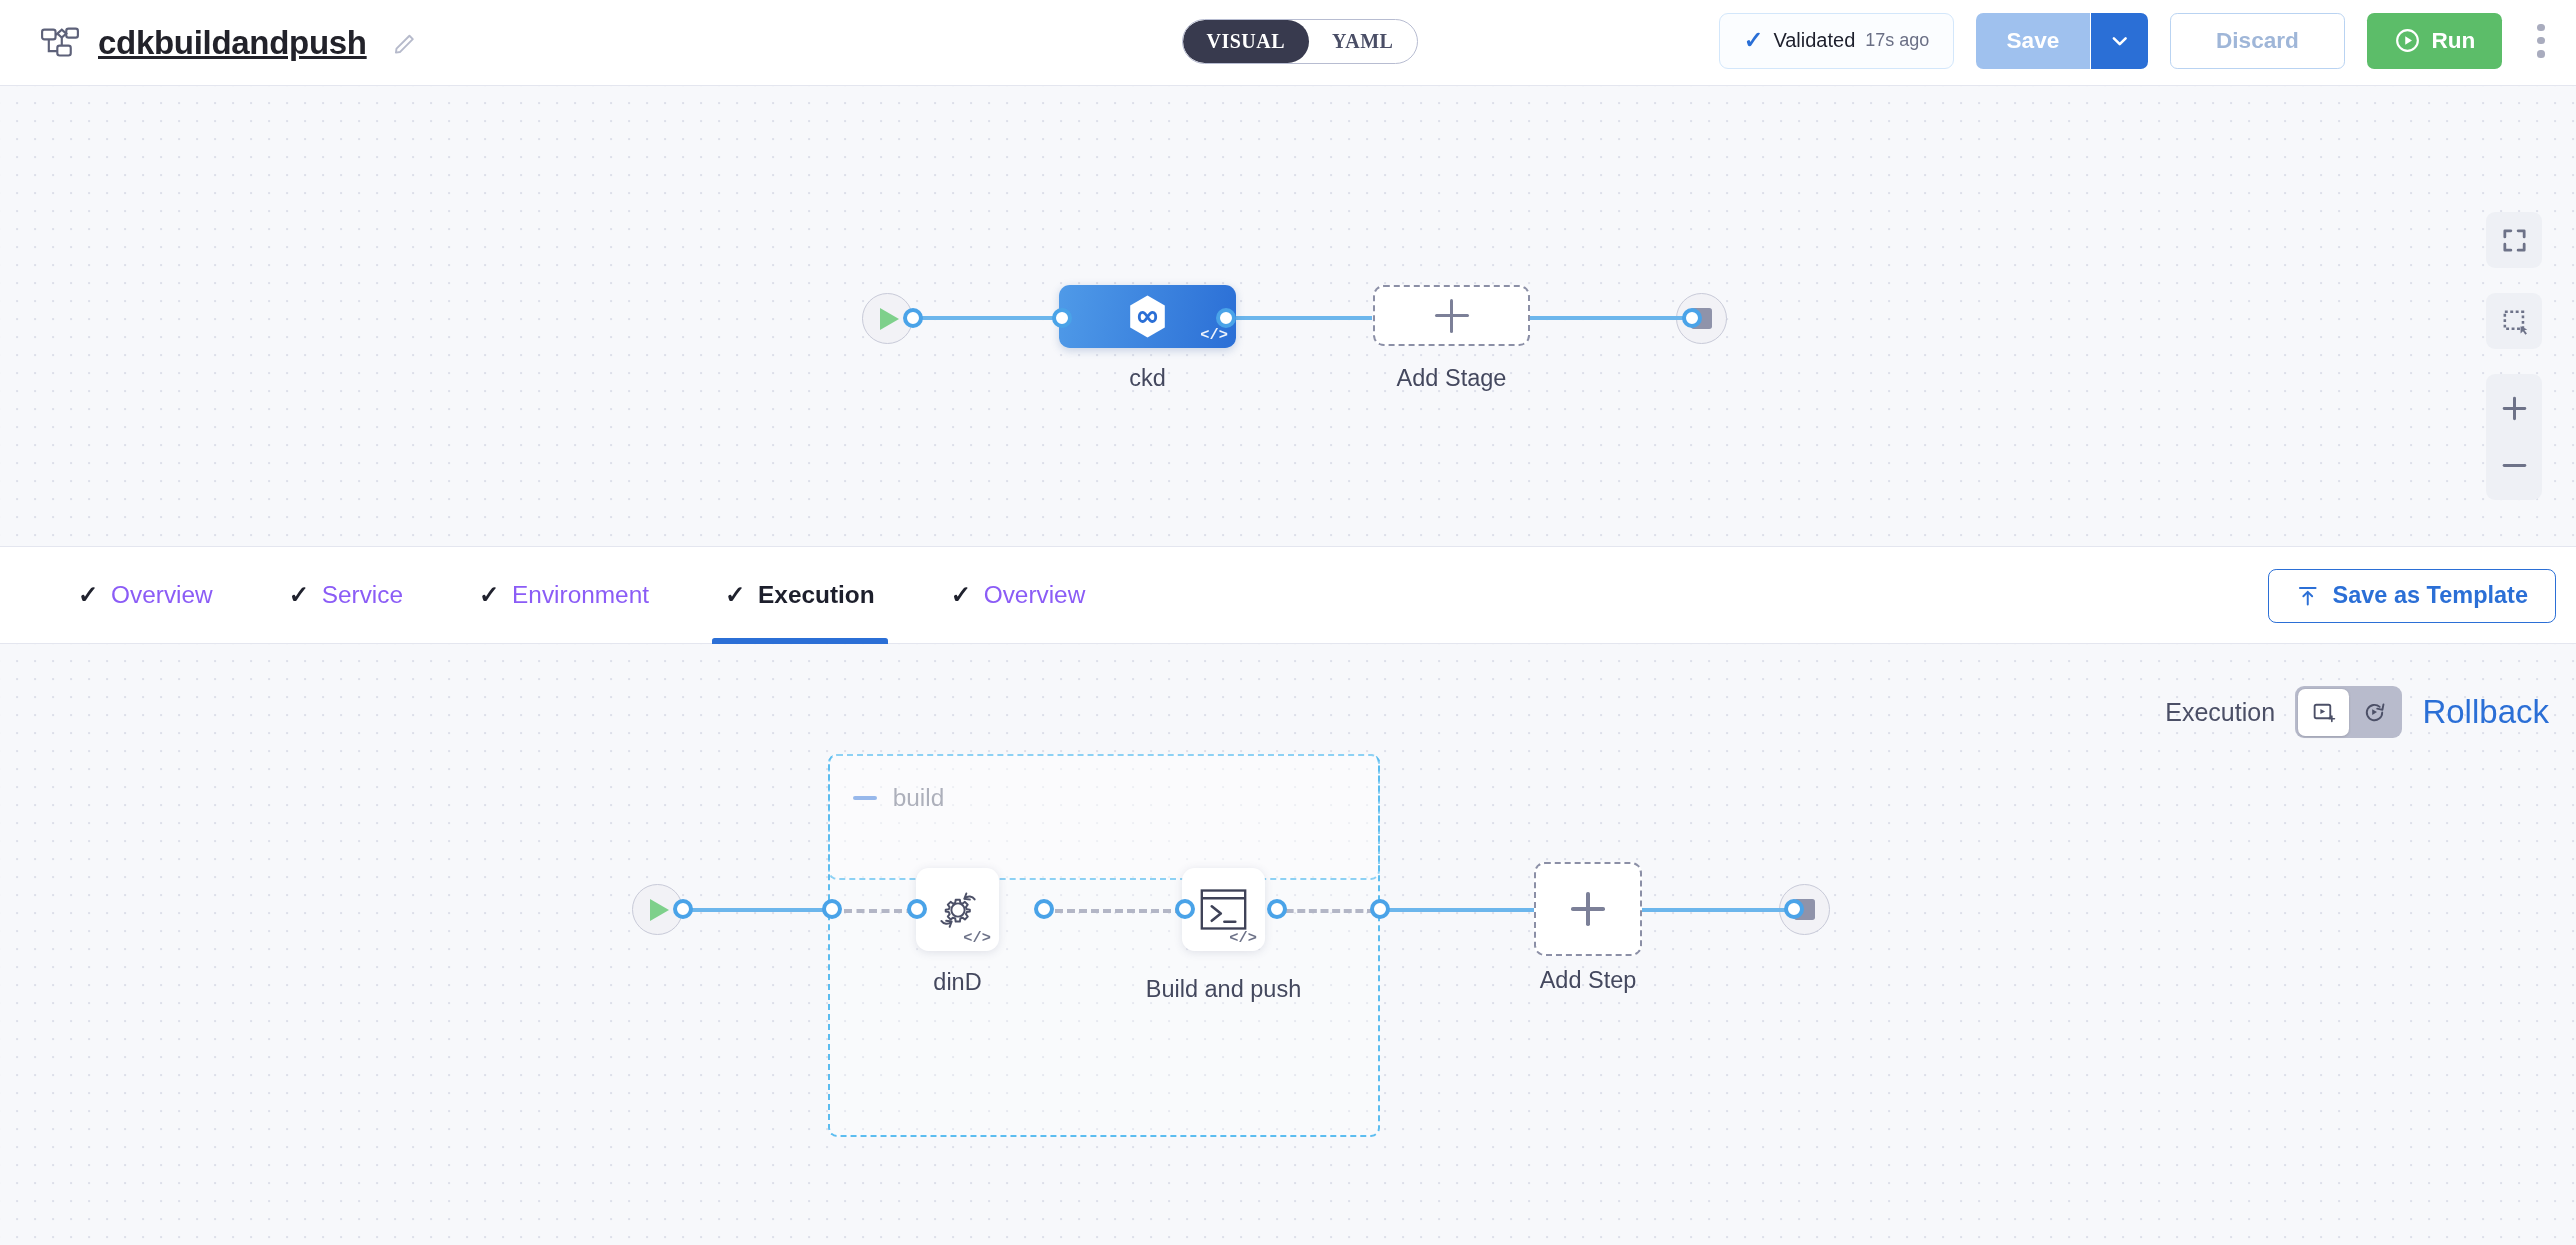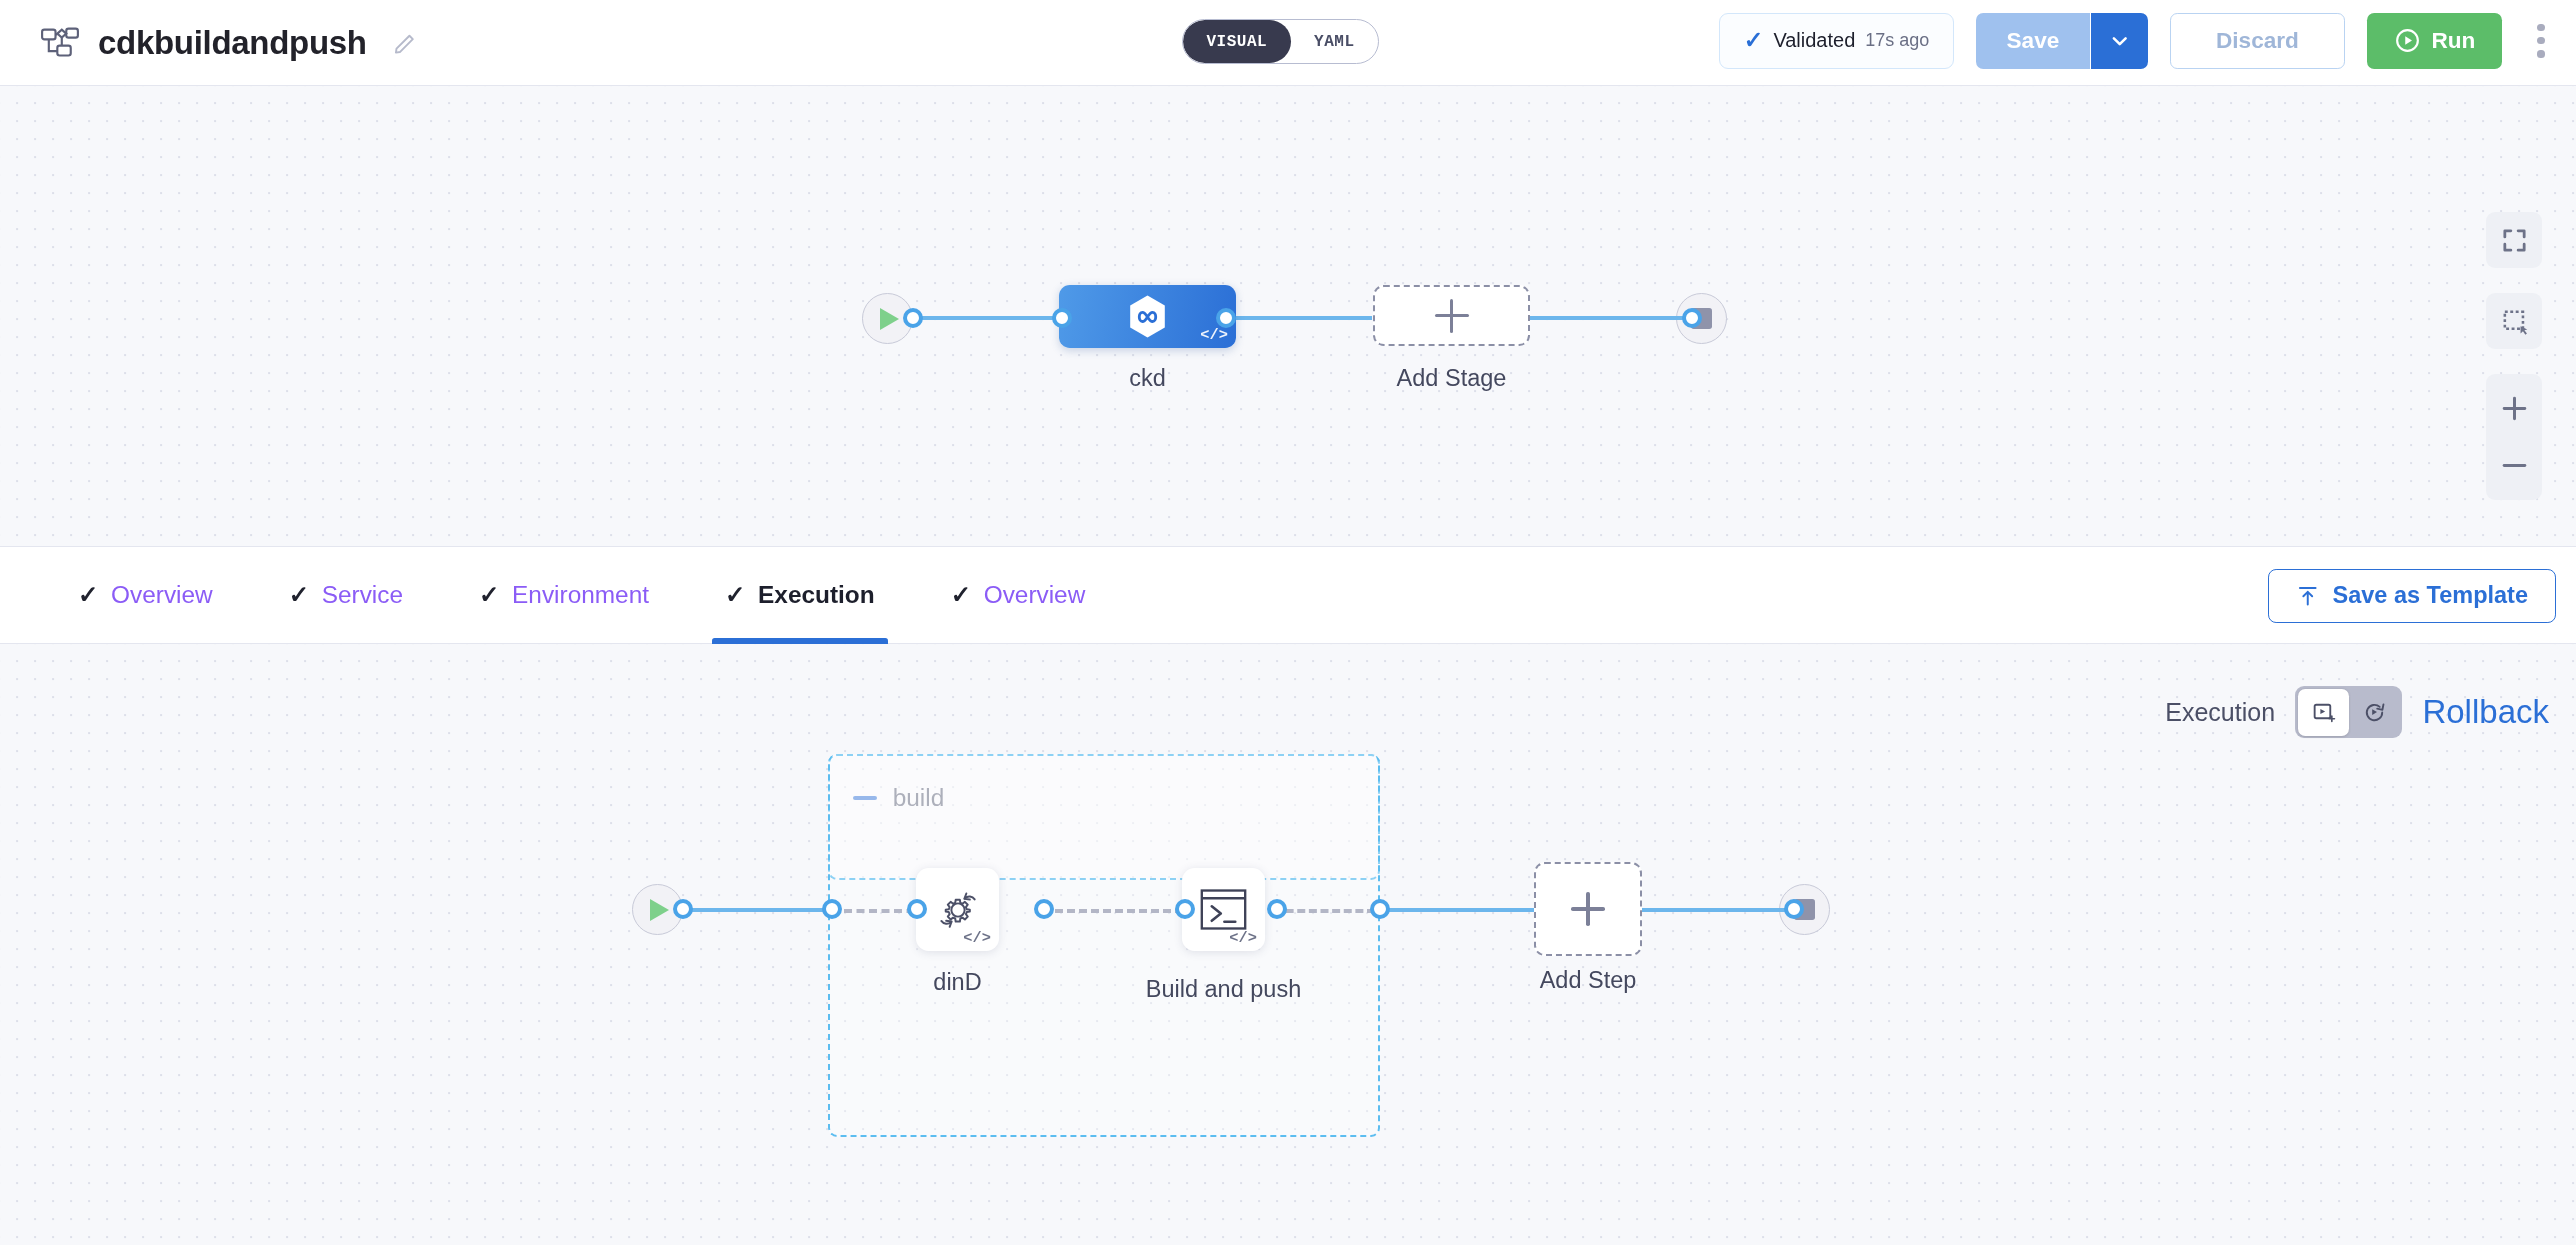--- a/index.html
+++ b/index.html
@@ -15,36 +15,37 @@
   .header {
     position: absolute; top: 0; left: 0; width: 2576px; height: 86px;
     background: #ffffff; border-bottom: 0.9px solid #e4e6ef;
     display: flex; align-items: center;
   }
   .hdr-left { display: flex; align-items: center; gap: 18px; padding-left: 40px; }
   .pipeline-icon { width: 40px; height: 34px; display: block; }
   .pipeline-title {
     font-size: 33px; font-weight: 700; color: #22222a; letter-spacing: -0.3px;
     white-space: nowrap;
+    text-decoration: underline;
   }
   .edit-pencil { width: 27px; height: 27px; margin-left: 7.2px; }
 
   .hdr-center {
     position: absolute; left: 1182px; top: 19px;
   }
   .seg-toggle {
     display: flex; align-items: stretch; height: 45px;
     border: 0.9px solid #b7bcd1; border-radius: 22.6px; background: #fff;
     overflow: hidden;
   }
   .seg-btn {
     display: flex; align-items: center; justify-content: center;
-    padding: 0 23.5px; font-size: 16px; font-weight: 700; letter-spacing: 0.5px;
+    padding: 0 23.5px; font-size: 20px; font-weight: 700; letter-spacing: 0.5px;
     color: #4a4e66; background: transparent; border: none; cursor: pointer;
-    font-family: Liberation Mono, monospace;
+    font-family: Liberation Serif, serif;
   }
   .seg-btn.active { background: #383a4e; color: #ffffff; border-radius: 22.6px; }
 
   .hdr-right {
     position: absolute; right: 18px; top: 12.6px;
     display: flex; align-items: center; gap: 21.7px;
   }
   .validated-badge {
     display: flex; align-items: center; gap: 10px;
     height: 56px; padding: 0 23.5px;

